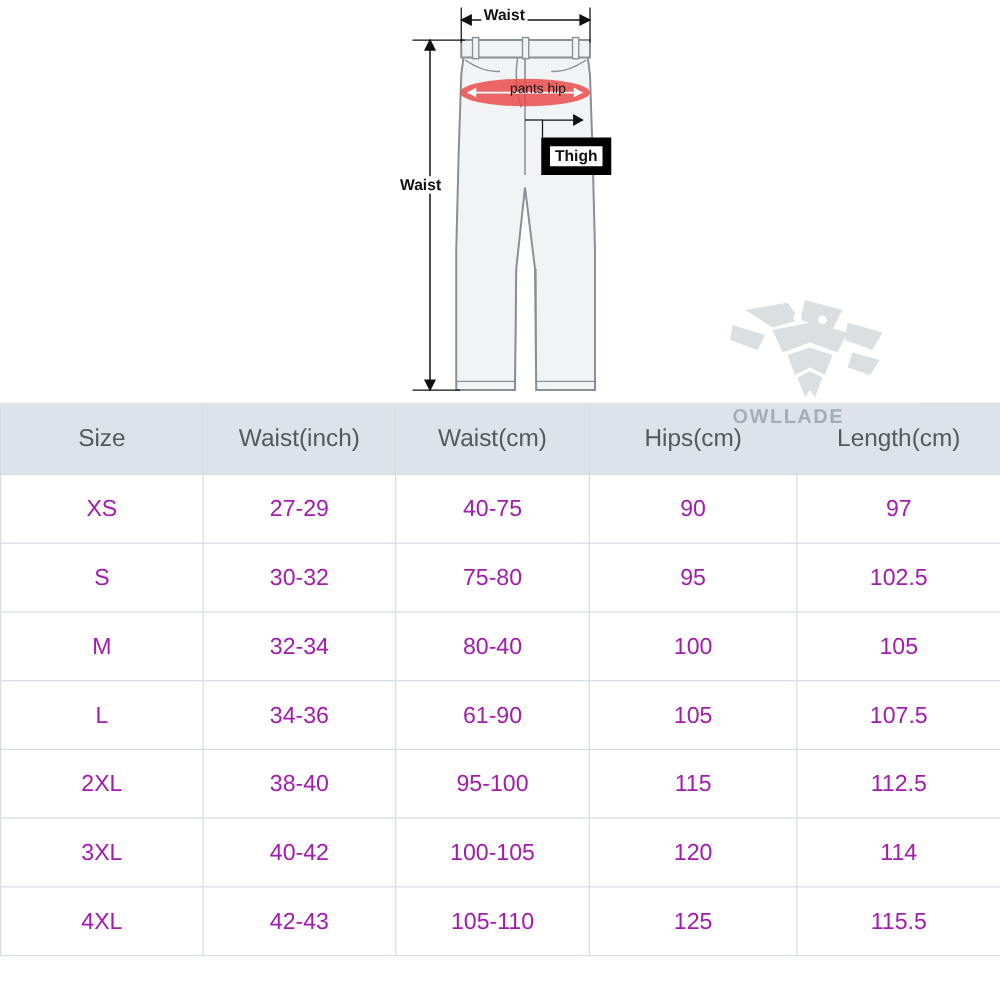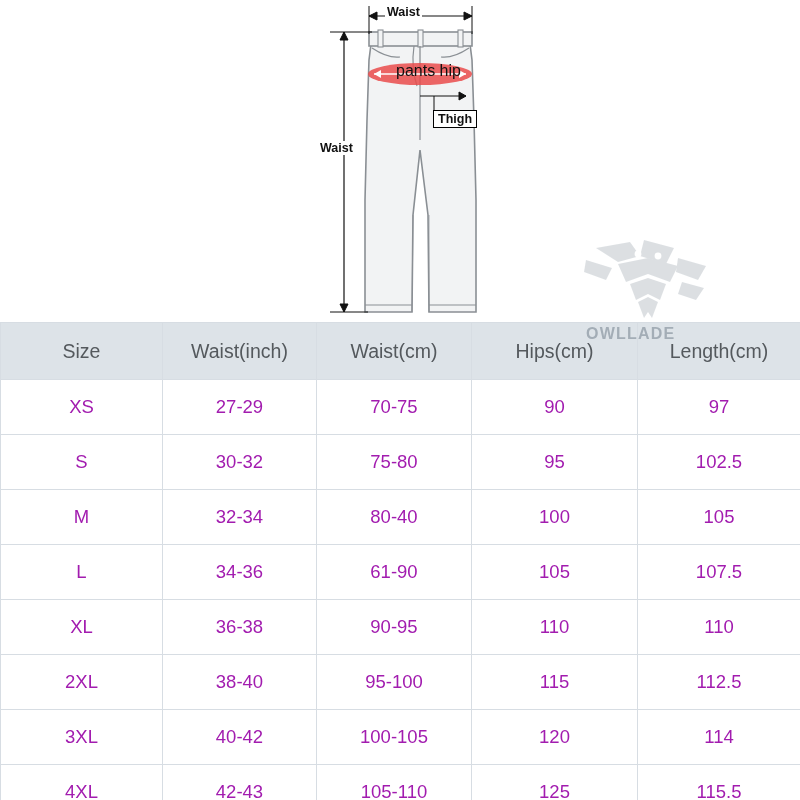--- a/index.html
+++ b/index.html
@@ -34,24 +34,24 @@
     font-size: 12.5px;
     font-weight: bold;
     color: #111111;
     background: #ffffff;
     padding: 0 2px;
     white-space: nowrap;
     line-height: 14px;
   }
   #label-waist  { left: 385px; top: 5px; }
   #label-length { left: 318px; top: 141px; }
-  #label-thigh  { left: 433px; top: 110px; border: 1px solid #000000; padding: 1px 4px; }
+  #label-thigh  { left: 433px; top: 110px; border: 7px solid #000000; padding: 1px 4px; }
   #label-pantship {
-    left: 394px; top: 64px;
-    font-size: 16px;
+    left: 406px; top: 64px;
+    font-size: 11px;
     font-weight: normal;
     background: transparent;
     color: #111;
   }
 
   
   #logo-wrap {
     position: absolute;
     left: 578px;
     top: 238px;
@@ -199,21 +199,21 @@
       <th>Waist(inch)</th>
       <th>Waist(cm)</th>
       <th>Hips(cm)</th>
       <th>Length(cm)</th>
     </tr>
   </thead>
   <tbody>
     <tr>
       <td>XS</td>
       <td>27-29</td>
-      <td>70-75</td>
+      <td>40-75</td>
       <td>90</td>
       <td>97</td>
     </tr>
     <tr>
       <td>S</td>
       <td>30-32</td>
       <td>75-80</td>
       <td>95</td>
       <td>102.5</td>
     </tr>
@@ -225,27 +225,20 @@
       <td>105</td>
     </tr>
     <tr>
       <td>L</td>
       <td>34-36</td>
       <td>61-90</td>
       <td>105</td>
       <td>107.5</td>
     </tr>
     <tr>
-      <td>XL</td>
-      <td>36-38</td>
-      <td>90-95</td>
-      <td>110</td>
-      <td>110</td>
-    </tr>
-    <tr>
       <td>2XL</td>
       <td>38-40</td>
       <td>95-100</td>
       <td>115</td>
       <td>112.5</td>
     </tr>
     <tr>
       <td>3XL</td>
       <td>40-42</td>
       <td>100-105</td>

